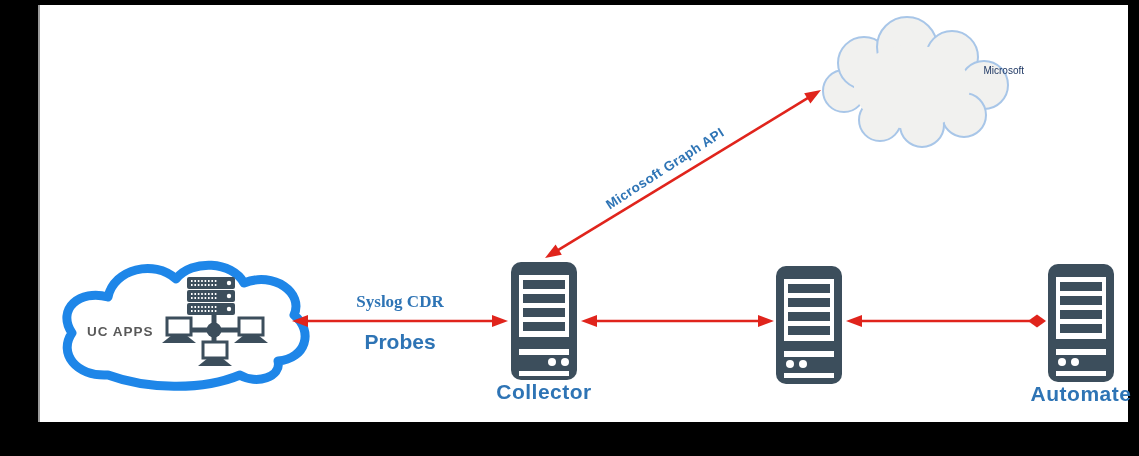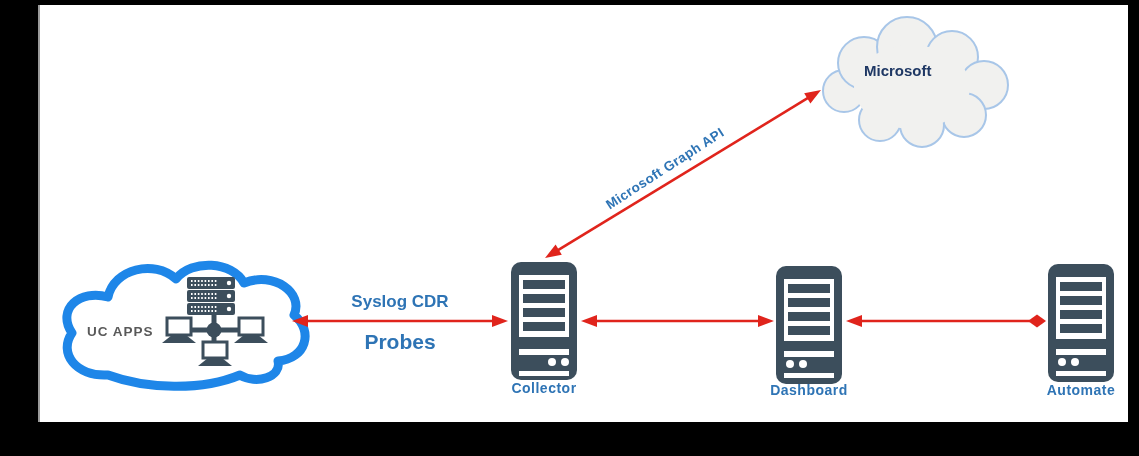--- a/index.html
+++ b/index.html
@@ -42,34 +42,34 @@
   .server-body  { fill:var(--server-dark,#3c4e5c); }
   .server-white { fill:#fff; }
 
   .arrow-line { stroke:var(--arrow-red,#e0241c); stroke-width:2.6; }
   .arrow-head { fill:var(--arrow-red,#e0241c); }
 
   .lbl {
     position:absolute; text-align:center;
     color:var(--label-blue,#2e74b5); font-weight:bold;
   }
-  .node-lbl { width:150px; font-size:14px; letter-spacing:0.5px; }
+  .node-lbl { width:150px; font-size:21px; letter-spacing:0.5px; }
   .lbl-collector { left:429px; top:375px; }
   .lbl-dashboard { left:694px; top:377px; }
   .lbl-automate  { left:966px; top:377px; }
-  .lbl-syslog1 { left:290px; top:287px; width:140px; font-size:17px; }
+  .lbl-syslog1 { left:290px; top:287px; width:140px; font-size:17px;font-family:Liberation Serif, serif; }
   .lbl-syslog2 { left:290px; top:325px; width:140px; font-size:21px; }
   .lbl-graphapi {
     left:515px; top:156px; width:220px; font-size:13.5px;
     transform:rotate(-33deg); letter-spacing:0.4px;
   }
   .webex-text {
     position:absolute; left:824px; top:56px; width:160px;
-    color:var(--webex-text,#1f3864); font-weight:bold; font-size:15px; line-height:19px;
-    text-align:left;
+    color:var(--webex-text,#1f3864); font-weight:normal; font-size:10px; line-height:19px;
+    text-align:right;
   }
 </style>
 </head>
 <body>
 
 <div class="frame">
   <div class="canvas">
 
     <svg class="uc-cloud-svg" width="280" height="150" viewBox="0 0 280 150">
       <path class="cloud-outline" d="M 60,128 C 28,130 10,106 24,86 C 8,62 32,42 60,50 C 66,22 106,12 128,32
@@ -188,21 +188,20 @@
       <rect class="server-white" x="9" y="14" width="50" height="62"></rect>
       <rect class="server-body" x="13" y="19" width="42" height="9"></rect>
       <rect class="server-body" x="13" y="33" width="42" height="9"></rect>
       <rect class="server-body" x="13" y="47" width="42" height="9"></rect>
       <rect class="server-body" x="13" y="61" width="42" height="9"></rect>
       <rect class="server-white" x="9" y="86" width="50" height="6"></rect>
       <circle class="server-white" cx="15" cy="99" r="4"></circle>
       <circle class="server-white" cx="28" cy="99" r="4"></circle>
       <rect class="server-white" x="9" y="108" width="50" height="5"></rect>
     </svg>
-    <div class="lbl node-lbl lbl-dashboard">Dashboard</div>
 
     <svg class="server-svg server-automate" viewBox="0 0 68 120">
       <rect class="server-body" x="1" y="1" width="66" height="118" rx="10"></rect>
       <rect class="server-white" x="9" y="14" width="50" height="62"></rect>
       <rect class="server-body" x="13" y="19" width="42" height="9"></rect>
       <rect class="server-body" x="13" y="33" width="42" height="9"></rect>
       <rect class="server-body" x="13" y="47" width="42" height="9"></rect>
       <rect class="server-body" x="13" y="61" width="42" height="9"></rect>
       <rect class="server-white" x="9" y="86" width="50" height="6"></rect>
       <circle class="server-white" cx="15" cy="99" r="4"></circle>

